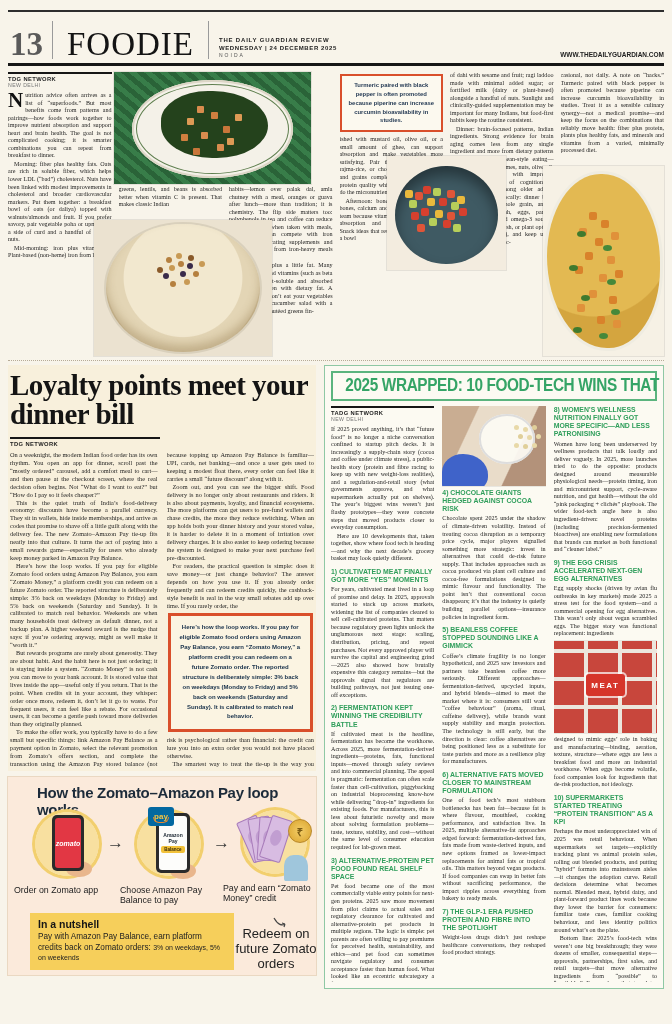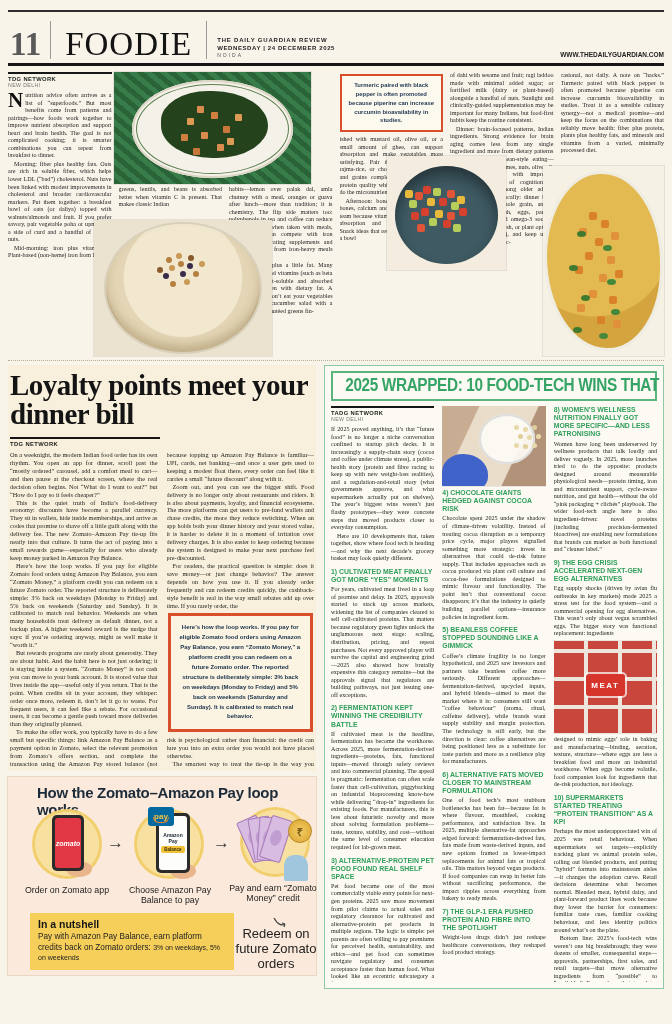--- a/index.html
+++ b/index.html
@@ -107,21 +107,21 @@
   .note{position:absolute;width:20px;height:42px;background:#d8bce2;border:1px solid #a87cba;border-radius:2px;}
   .n1{transform:rotate(-24deg);left:0;} .n2{transform:rotate(-10deg);left:7px;} .n3{transform:rotate(4deg);left:14px;}
   .n4{transform:rotate(18deg);left:21px;}
   .note::after{content:"";position:absolute;left:4px;top:12px;width:11px;height:16px;border-radius:50%;background:#c19ed1;}
   .coin{position:absolute;right:-2px;top:12px;width:22px;height:22px;border-radius:50%;
      background:radial-gradient(#f3cd67,#d9a32c);border:1px solid #b9882a;color:#7a5a12;
      display:flex;align-items:center;justify-content:center;font:bold 11px "Liberation Sans",sans-serif;}
   .sleeve{position:absolute;right:2px;bottom:-4px;width:24px;height:26px;background:#9fc6dc;border-radius:40% 40% 10% 10%;}
   .arrow{position:absolute;font-size:17px;color:#3a3a3a;font-family:"Liberation Sans",sans-serif;}
   .a1{left:99px;top:56px;} .a2{left:205px;top:56px;}
-  .caption{position:absolute;font-family:"Liberation Sans",sans-serif;font-size:8.8px;color:#222;text-align:center;line-height:1.15;}
+  .caption{position:absolute;font-family:"Liberation Sans",sans-serif;font-size:8.8px;color:#222;line-height:1.15;}
   .cap1{left:6px;top:108px;width:106px;} .cap2{left:112px;top:108px;width:100px;} .cap3{left:215px;top:106px;width:100px;}
   .redeem{position:absolute;left:218px;top:150px;width:100px;font-family:"Liberation Sans",sans-serif;font-size:13px;color:#222;text-align:center;line-height:1.15;}
   .squig{position:absolute;left:264px;top:138px;color:#444;}
   .nutshell{position:absolute;left:22px;top:136px;width:204px;background:#f6cf5b;padding:5px 8px 6px;box-sizing:border-box;}
   .nut-t{font:bold 10.5px "Liberation Sans",sans-serif;color:#161616;margin-bottom:2px;}
   .nut-b{font:8.2px "Liberation Sans",sans-serif;color:#222;line-height:1.3;}
   .nut-d{font-size:7px;}
   
   .wrapped{flex:1;border:1.5px solid #8fc8a4;background:#fcfaf2;padding:5px 6px;box-sizing:border-box;height:624px;overflow:hidden;}
   .whbox{border:2px solid #5bb47e;padding:3px 4px 5px;text-align:center;margin-bottom:5px;}
@@ -148,21 +148,21 @@
      box-shadow:0 0 0 2px rgba(255,255,255,.7);}
 </style>
 </head>
 <body>
 
 <div class="page">
 
   <div class="toprule"></div>
 
   <div class="hdr">
-    <div class="pagenum">11</div>
+    <div class="pagenum">13</div>
     <div class="vline"></div>
     <div class="secname">FOODIE</div>
     <div class="vline"></div>
     <div class="masthead">
       <div class="mh1">THE DAILY GUARDIAN REVIEW</div>
       <div class="mh2">WEDNESDAY | 24 DECEMBER 2025</div>
       <div class="mh3">NOIDA</div>
     </div>
     <div class="hsp"></div>
     <div class="site">WWW.THEDAILYGUARDIAN.COM</div>

